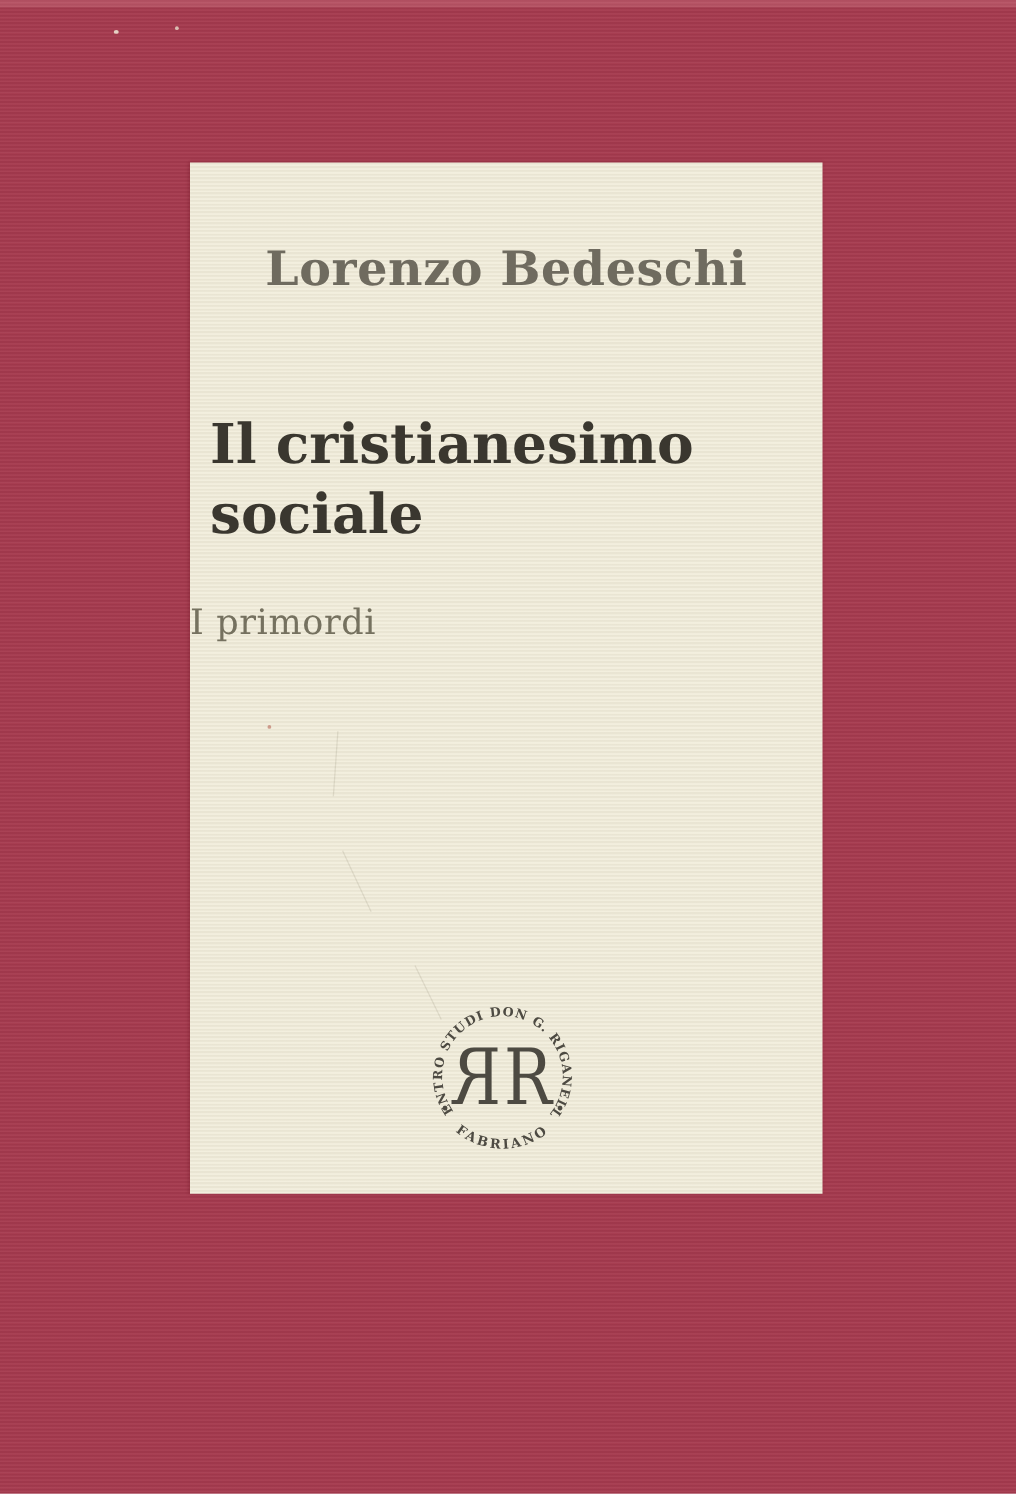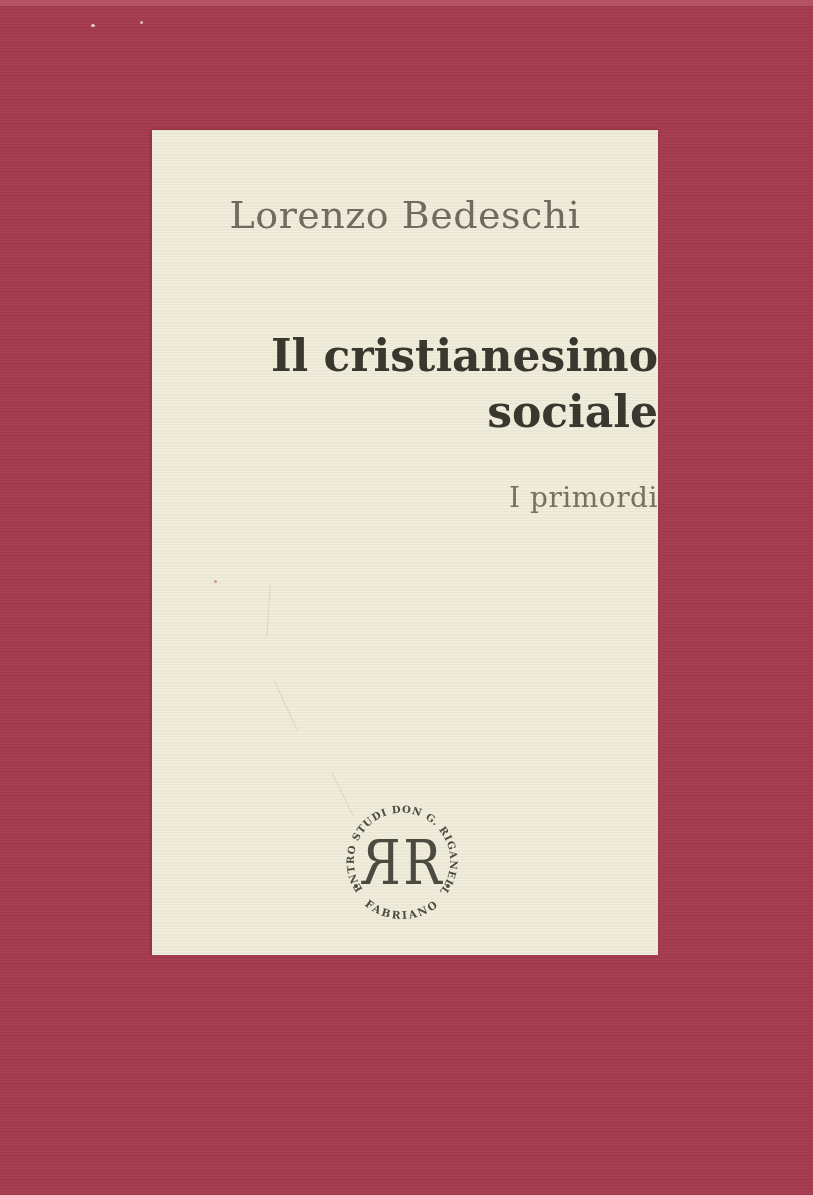--- a/index.html
+++ b/index.html
@@ -46,39 +46,40 @@
   .author {
     position: absolute;
     top: 63px;
     left: 0;
     width: 100%;
     text-align: center;
     font-size: 38px;
     line-height: 44px;
     color: #6f6b5f;
     letter-spacing: 0.5px;
+    font-weight: bold;
   }
   .title {
     position: absolute;
     top: 198px;
-    left: 0;
+    left: 16px;
     width: 100%;
-    text-align: right;
+    text-align: left;
     font-weight: bold;
     font-size: 44px;
     line-height: 56px;
     color: #3a372f;
     letter-spacing: 0px;
   }
   .subtitle {
     position: absolute;
     top: 351px;
     left: 0;
     width: 100%;
-    text-align: right;
+    text-align: left;
     font-size: 28px;
     line-height: 34px;
     color: #75715f;
     letter-spacing: 0.5px;
   }
   .logo {
     position: absolute;
     left: 175px;
     top: 656px;
     width: 150px;

